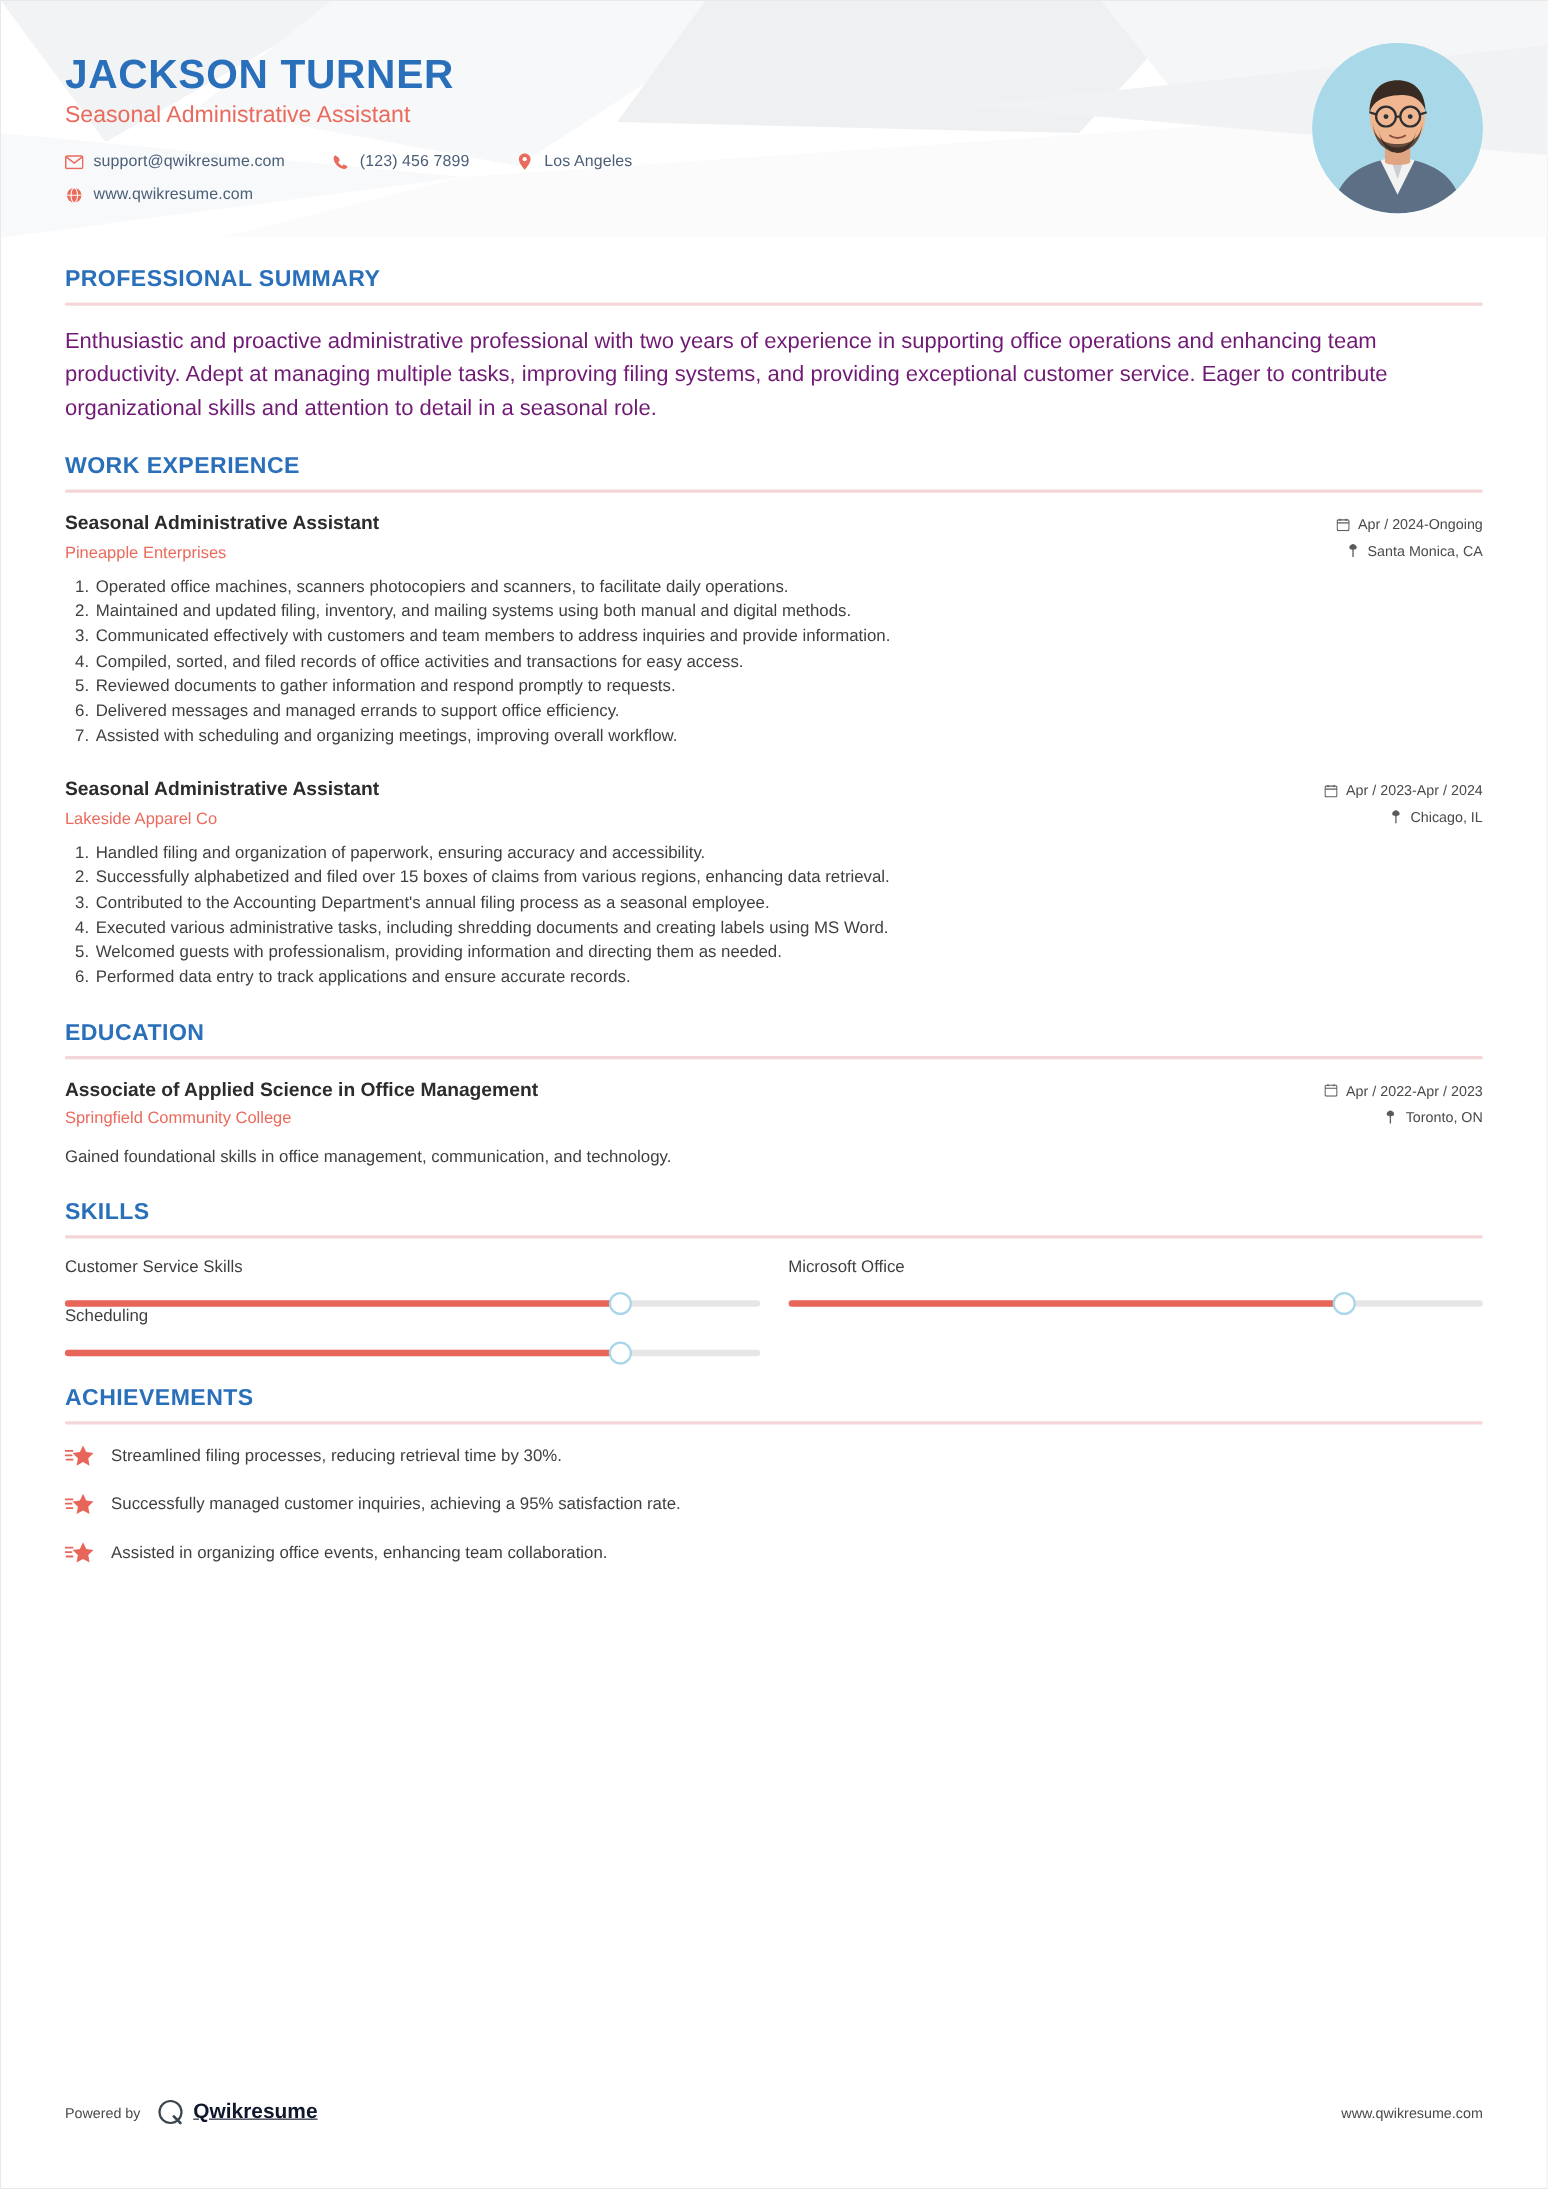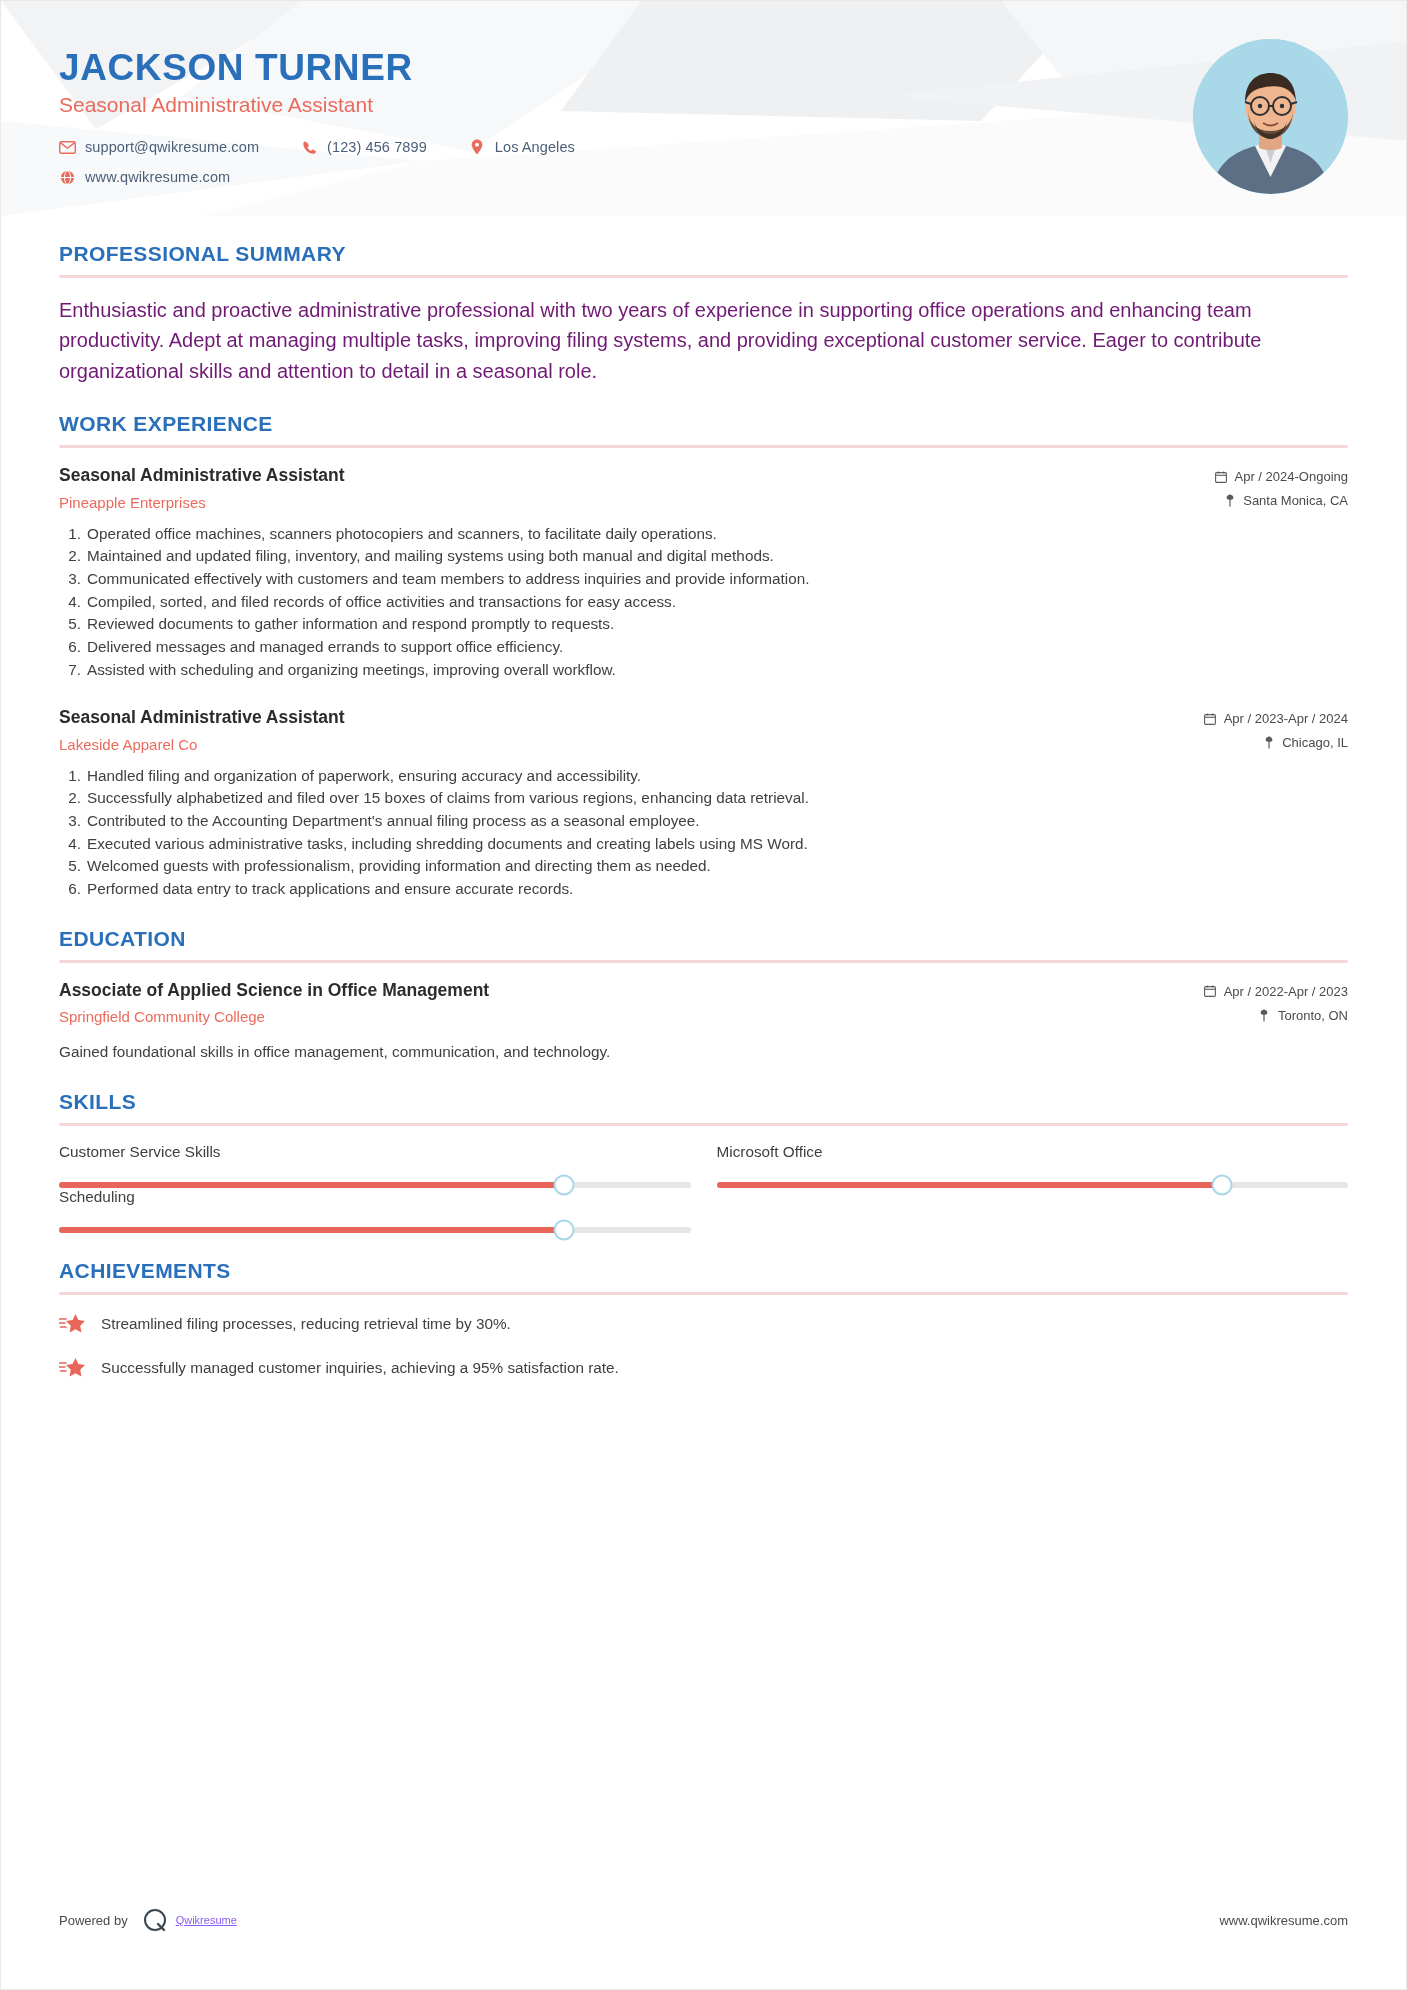--- a/index.html
+++ b/index.html
@@ -86,21 +86,21 @@
   .ach-text{font-size:15.3px;color:#3f3f3f;line-height:1.4;}
 
   
   .footer{
     position:absolute;left:58px;right:58px;bottom:56px;
     display:flex;align-items:center;justify-content:space-between;
   }
   .foot-left{display:flex;align-items:center;}
   .foot-powered{font-size:13px;color:#4a4a4a;margin-right:14px;}
   .foot-logo{width:26px;height:26px;margin-right:8px;display:flex;align-items:center;}
-  .foot-brand{font-size:11px;color:#8b5cf6;text-decoration:underline;font-weight:400;}
+  .foot-brand{font-size:19px;color:#0f172a;text-decoration:underline;font-weight:700;}
   .foot-url{font-size:13px;color:#4a4a4a;}
 </style>
 </head>
 <body>
 
 <div class="page">
 
   <div class="hdr-deco">
     <svg width="1407" height="215" viewBox="0 0 1407 215" xmlns="http://www.w3.org/2000/svg">
       <rect x="0" y="0" width="1407" height="215" fill="#ffffff"></rect>
@@ -406,20 +406,29 @@
       </div>
       <div class="ach-item">
         <span class="ach-icon">
           <svg width="28" height="24" viewBox="0 0 28 24">
               <path d="M0.5 7 H7 M0.5 11 H6 M1.5 15 H7" stroke="#e8655a" stroke-width="1.6" stroke-linecap="round"></path>
               <path d="M16.5 2 L19.4 8.1 L26 9 L21.2 13.7 L22.4 20.4 L16.5 17.2 L10.6 20.4 L11.8 13.7 L7 9 L13.6 8.1 Z" fill="#e8655a"></path>
             </svg>
         </span>
         <span class="ach-text">Successfully managed customer inquiries, achieving a 95% satisfaction rate.</span>
       </div>
+      <div class="ach-item">
+        <span class="ach-icon">
+          <svg width="28" height="24" viewBox="0 0 28 24">
+              <path d="M0.5 7 H7 M0.5 11 H6 M1.5 15 H7" stroke="#e8655a" stroke-width="1.6" stroke-linecap="round"></path>
+              <path d="M16.5 2 L19.4 8.1 L26 9 L21.2 13.7 L22.4 20.4 L16.5 17.2 L10.6 20.4 L11.8 13.7 L7 9 L13.6 8.1 Z" fill="#e8655a"></path>
+            </svg>
+        </span>
+        <span class="ach-text">Assisted in organizing office events, enhancing team collaboration.</span>
+      </div>
     </div>
   </div>
 
   <div class="footer">
     <div class="foot-left">
       <span class="foot-powered">Powered by</span>
       <span class="foot-logo">
         <svg width="26" height="26" viewBox="0 0 26 26">
             <circle cx="13" cy="13" r="10" fill="none" stroke="#3a4550" stroke-width="2"></circle>
             <path d="M16 17 L22 23" stroke="#3a4550" stroke-width="2.4" stroke-linecap="round"></path>

